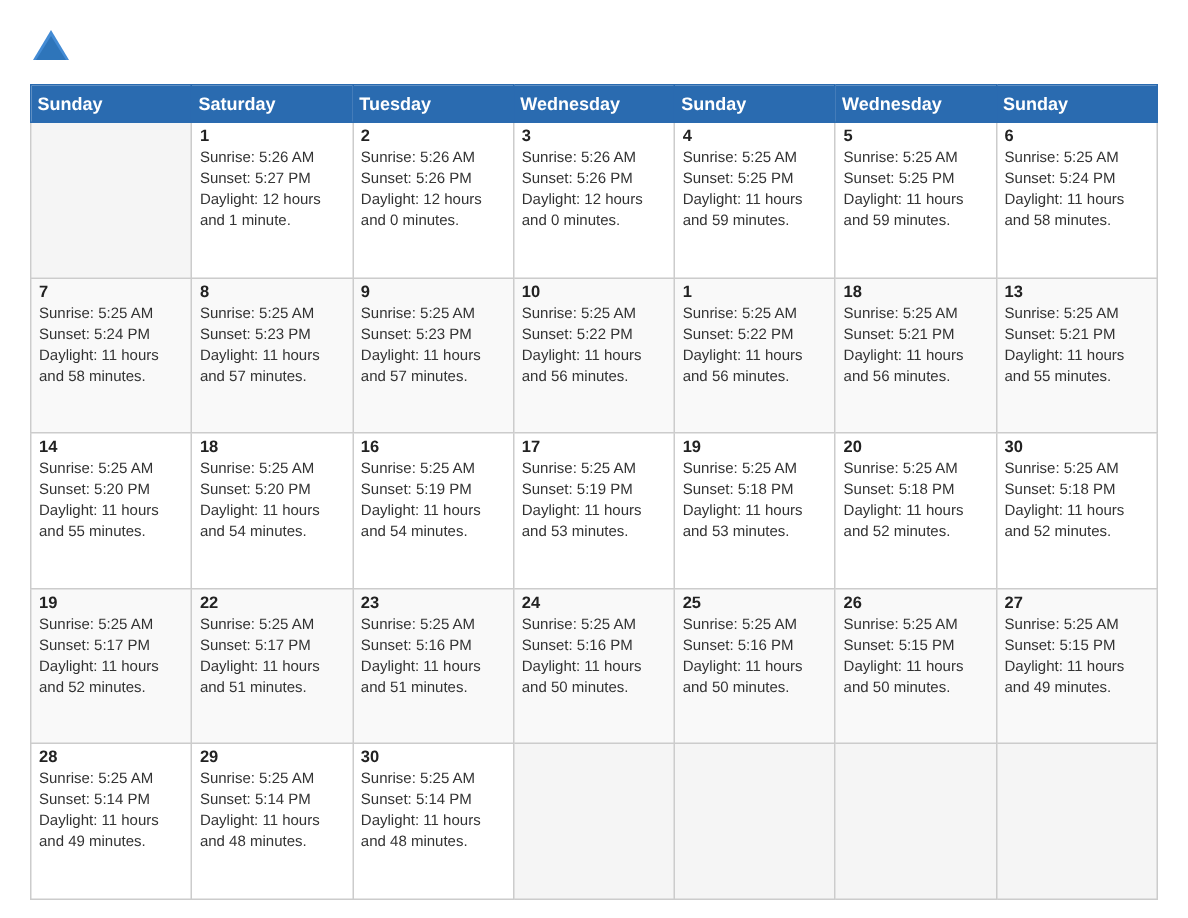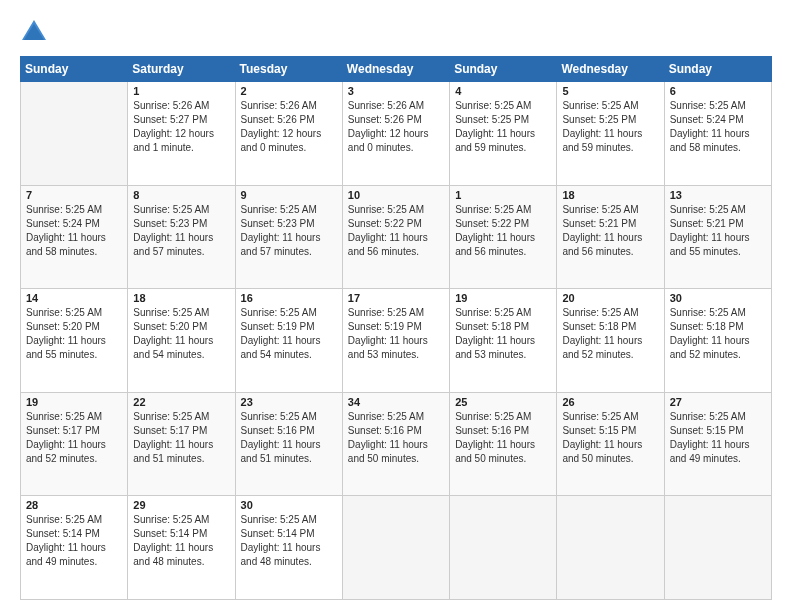--- a/index.html
+++ b/index.html
@@ -299,21 +299,21 @@
 and 51 minutes.</div>
           </td>
           <td>
             <span class="day-num">23</span>
             <div class="day-detail" style="white-space: pre-line;">Sunrise: 5:25 AM
 Sunset: 5:16 PM
 Daylight: 11 hours
 and 51 minutes.</div>
           </td>
           <td>
-            <span class="day-num">34</span>
+            <span class="day-num">24</span>
             <div class="day-detail" style="white-space: pre-line;">Sunrise: 5:25 AM
 Sunset: 5:16 PM
 Daylight: 11 hours
 and 50 minutes.</div>
           </td>
           <td>
             <span class="day-num">25</span>
             <div class="day-detail" style="white-space: pre-line;">Sunrise: 5:25 AM
 Sunset: 5:16 PM
 Daylight: 11 hours

